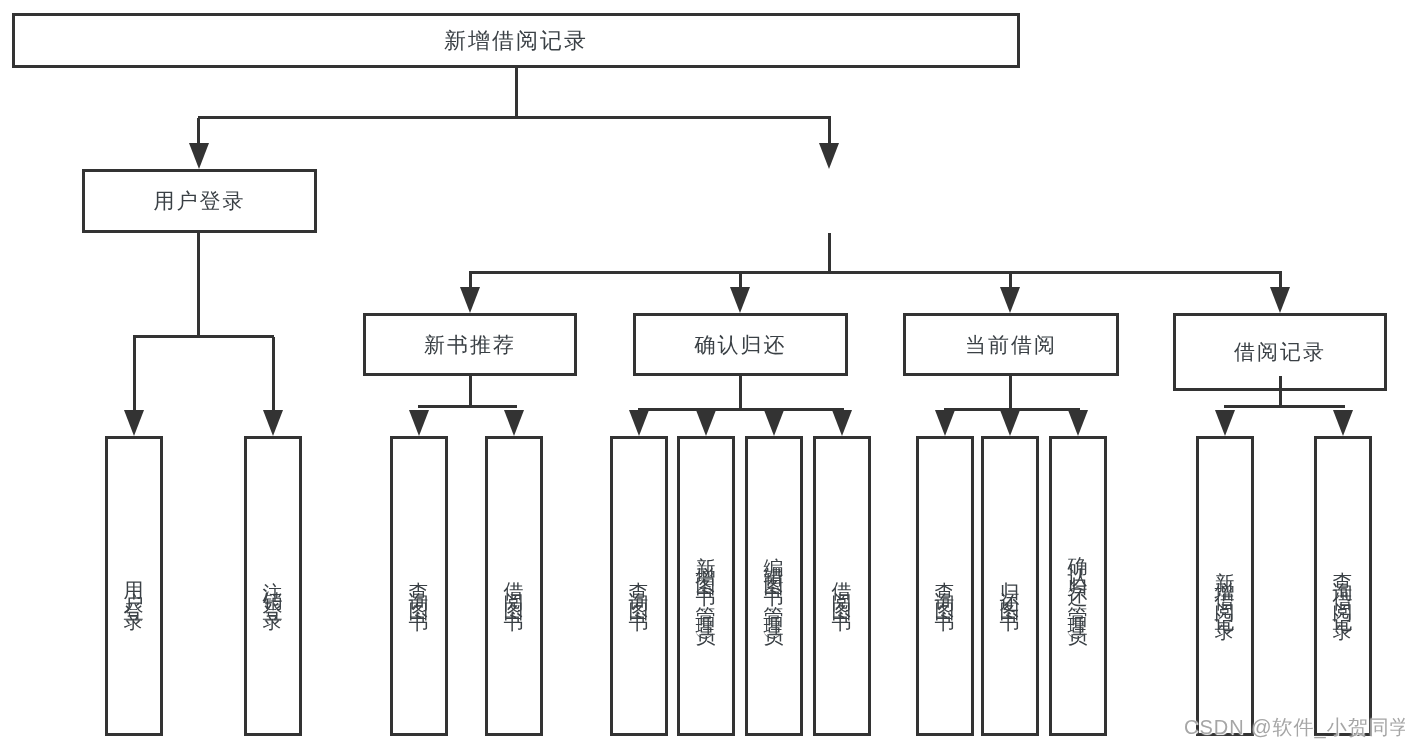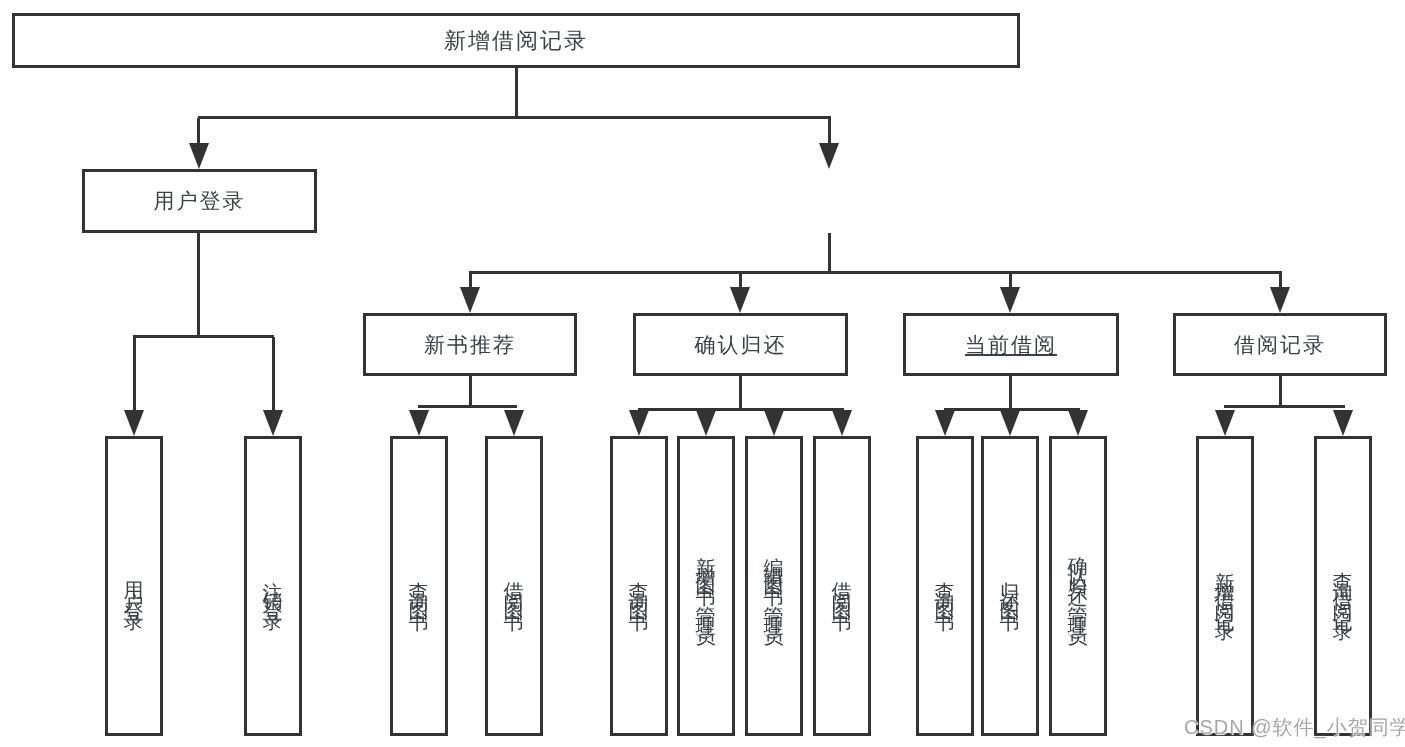--- a/index.html
+++ b/index.html
@@ -93,22 +93,22 @@
   <div class="arrow" style="left:460px; top:287px;"></div>
   <div class="vl" style="left:739px; top:273px; height:16px;"></div>
   <div class="arrow" style="left:730px; top:287px;"></div>
   <div class="vl" style="left:1009px; top:273px; height:16px;"></div>
   <div class="arrow" style="left:1000px; top:287px;"></div>
   <div class="vl" style="left:1279px; top:273px; height:16px;"></div>
   <div class="arrow" style="left:1270px; top:287px;"></div>
 
   <div class="node" style="left:363px; top:313px; width:214px; height:63px;">新书推荐</div>
   <div class="node" style="left:633px; top:313px; width:215px; height:63px;">确认归还</div>
-  <div class="node" style="left:903px; top:313px; width:216px; height:63px;text-decoration:underline;">当前借阅</div>
-  <div class="node" style="left:1173px; top:313px; width:214px; height:63px;">借阅记录</div>
+  <div class="node" style="left:903px; top:313px; width:216px; height:63px;">当前借阅</div>
+  <div class="node" style="left:1173px; top:313px; width:214px; height:78px;">借阅记录</div>
 
   <div class="vl" style="left:469px; top:376px; height:31px;"></div>
   <div class="hl" style="left:418px; top:405px; width:99px;"></div>
   <div class="arrow" style="left:409px; top:410px;"></div>
   <div class="arrow" style="left:504px; top:410px;"></div>
 
   <div class="vl" style="left:739px; top:376px; height:34px;"></div>
   <div class="hl" style="left:638px; top:408px; width:206px;"></div>
   <div class="arrow" style="left:629px; top:410px;"></div>
   <div class="arrow" style="left:696px; top:410px;"></div>

